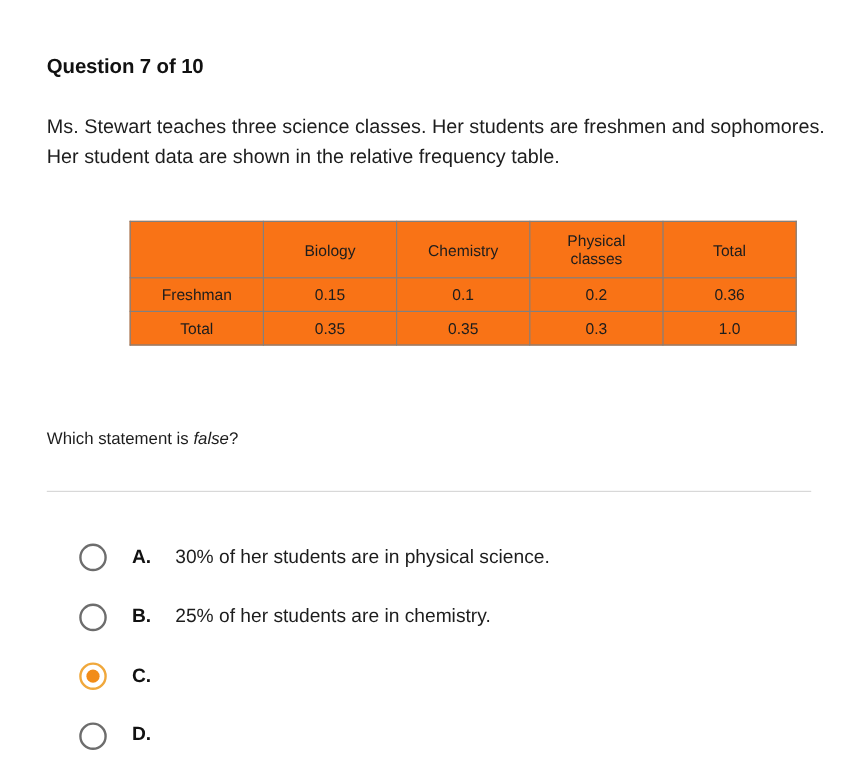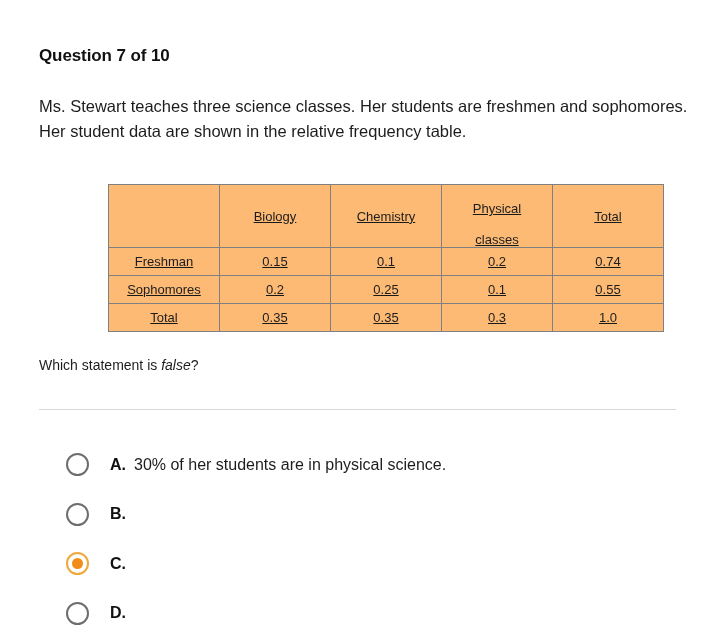--- a/index.html
+++ b/index.html
@@ -41,22 +41,21 @@
     line-height: 25px;
     color: #1d1d1d;
   }
   
   .freq-table {
     position: absolute;
     left: 108px;
     top: 184px;
     border-collapse: collapse;
     table-layout: fixed;
-    background: #fdba74;
-    text-decoration: underline;
+    background: #f97316;
   }
   .freq-table td {
     border: 1.6px solid #808080;
     text-align: center;
     vertical-align: middle;
     font-size: 13px;
     color: #1d1d1d;
     padding: 0;
     width: 110px;
   }
@@ -67,21 +66,20 @@
   .freq-table tr.body-row td {
     height: 27px;
     text-align: center;
   }
   .freq-table td.rowhead {
     width: 110px;
   }
   .two-line {
     display: block;
     line-height: 15px;
-    margin-top: 16px;
   }
   
   .which {
     position: absolute;
     left: 39px;
     top: 357px;
     font-size: 14px;
     color: #1d1d1d;
   }
   .which .ital {
@@ -138,21 +136,21 @@
   .opt-letter {
     font-size: 16px;
     font-weight: bold;
     color: #111111;
     margin-left: 21px;
     flex: 0 0 auto;
   }
   .opt-text {
     font-size: 16px;
     color: #1d1d1d;
-    margin-left: 8px;
+    margin-left: 20px;
     flex: 0 0 auto;
   }
 </style>
 </head>
 <body>
 
 <div class="page">
 
   <div class="q-heading">Question 7 of 10</div>
 
@@ -168,28 +166,21 @@
           <span class="two-line">Physical</span>
           <span class="two-line">classes</span>
         </td>
         <td>Total</td>
       </tr>
       <tr class="body-row">
         <td class="rowhead">Freshman</td>
         <td>0.15</td>
         <td>0.1</td>
         <td>0.2</td>
-        <td>0.74</td>
-      </tr>
-      <tr class="body-row">
-        <td class="rowhead">Sophomores</td>
-        <td>0.2</td>
-        <td>0.25</td>
-        <td>0.1</td>
-        <td>0.55</td>
+        <td>0.36</td>
       </tr>
       <tr class="body-row">
         <td class="rowhead">Total</td>
         <td>0.35</td>
         <td>0.35</td>
         <td>0.3</td>
         <td>1.0</td>
       </tr>
     </tbody>
   </table>
@@ -202,20 +193,21 @@
 
     <div class="option-row">
       <span class="radio"></span>
       <span class="opt-letter">A.</span>
       <span class="opt-text">30% of her students are in physical science.</span>
     </div>
 
     <div class="option-row">
       <span class="radio"></span>
       <span class="opt-letter">B.</span>
+      <span class="opt-text">25% of her students are in chemistry.</span>
     </div>
 
     <div class="option-row">
       <span class="radio selected"></span>
       <span class="opt-letter">C.</span>
     </div>
 
     <div class="option-row">
       <span class="radio"></span>
       <span class="opt-letter">D.</span>

